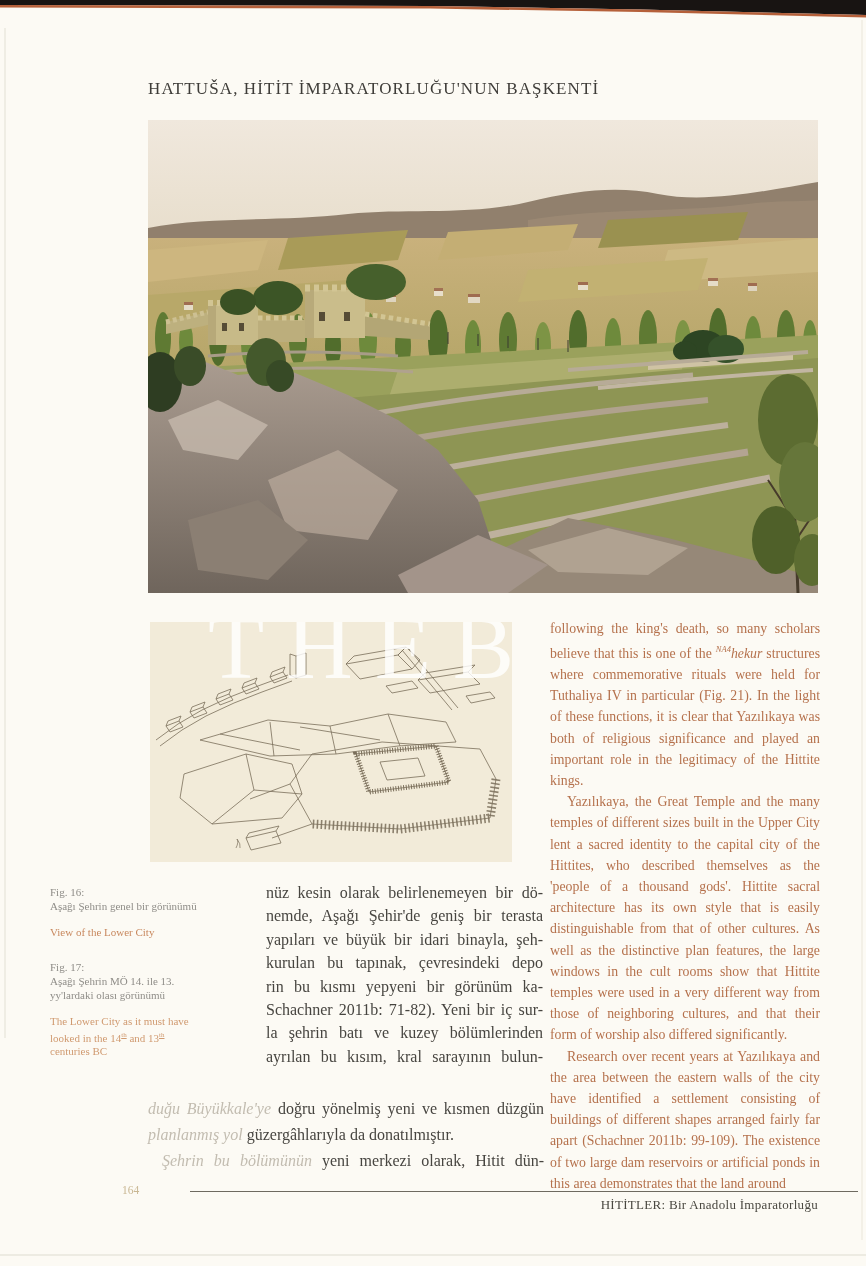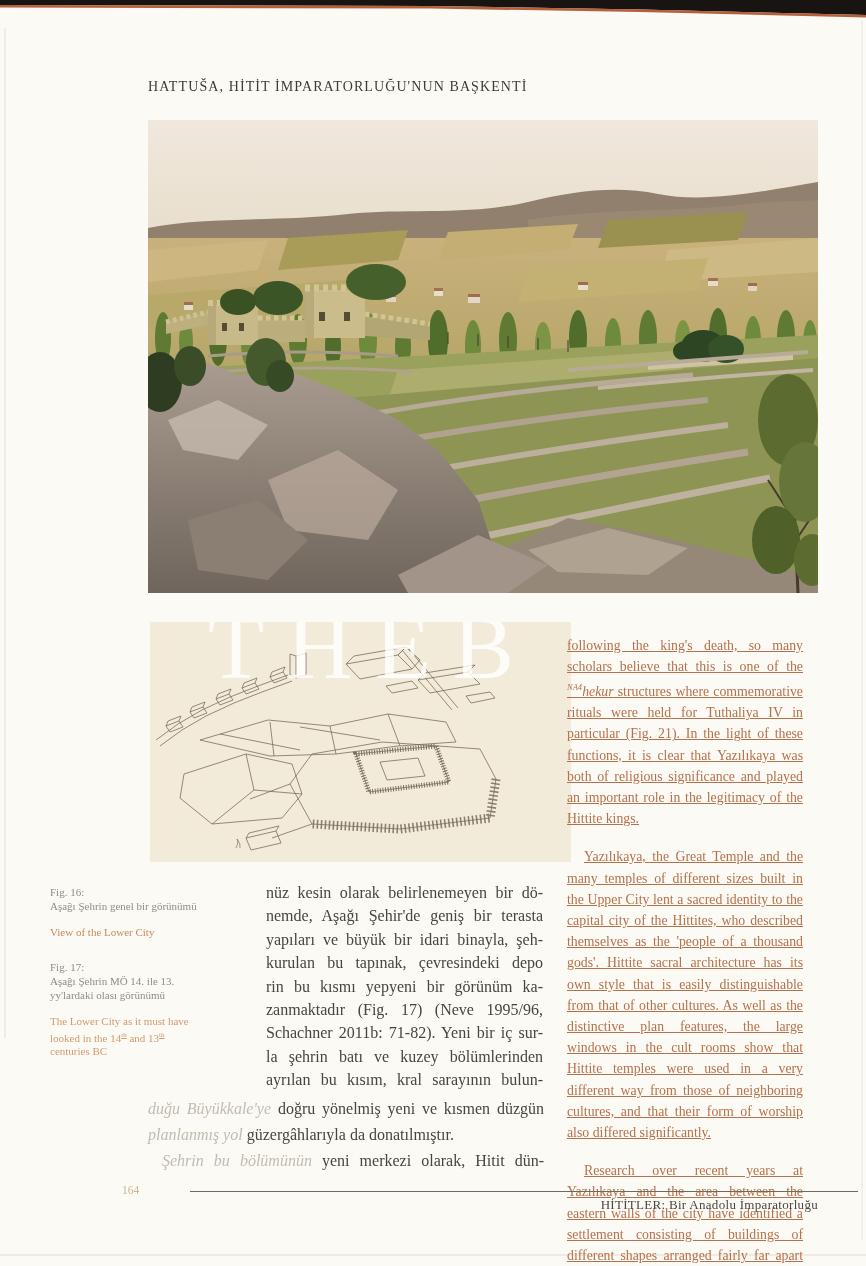--- a/index.html
+++ b/index.html
@@ -8,26 +8,26 @@
     background:#fcfaf4; overflow:hidden;
     font-family:"Liberation Serif", serif;
   }
   .edge-left { position:absolute; left:4px; top:28px; width:2px; height:1010px; background:#e4e1d7; opacity:.55; }
   .edge-right { position:absolute; right:3px; top:20px; width:2px; height:1220px; background:#eceade; opacity:.6; }
   .edge-bottom { position:absolute; left:0; bottom:10px; width:100%; height:2px; background:#edebe2; }
   .top-edge { position:absolute; left:0; top:0; }
 
   .header {
     position:absolute; left:148px; top:79px;
-    font-size:14px; letter-spacing:1.1px; color:#3e3c38;
+    font-size:17px; letter-spacing:1.1px; color:#3e3c38;
   }
 
   .photo { position:absolute; left:148px; top:120px; width:670px; height:473px; }
   .drawing {
-    position:absolute; left:150px; top:622px; width:421px; height:240px;
+    position:absolute; left:150px; top:622px; width:362px; height:240px;
     background:#f2ebd9; overflow:hidden;
   }
   .watermark {
     position:absolute; left:58px; top:-28px;
     font-family:"Liberation Serif", serif; font-size:92px; letter-spacing:22px;
     color:rgba(255,255,255,0.82); white-space:nowrap;
   }
 
   .captions { position:absolute; left:50px; top:886px; width:188px; text-align:left; font-size:11px; line-height:13.8px; }
   .cap-gray { color:#8f8d88; }
@@ -42,21 +42,21 @@
   .wide-lines { position:absolute; left:148px; top:1096px; width:396px; font-size:16px; line-height:26px; color:#474540; }
   .wide-lines .jl { text-align:justify; text-align-last:justify; }
   .wide-lines .ll { text-align:left; }
   .wide-lines .ind { text-indent:14px; }
   .faded { color:#c2bcb0;font-style:italic; }
 
   .right-col {
     position:absolute; left:550px; top:618px; width:270px;
     font-size:13.8px; line-height:21.2px; color:#b5714c; text-align:justify;
   }
-  .right-col p { margin:17px;text-decoration:underline; }
+  .right-col p { margin:0; }
   .right-col p.indent { text-indent:17px; }
   sup.det { font-size:8.5px; font-style:italic; }
   .it { font-style:italic; }
 
   .footer-num { position:absolute; left:122px; top:1184px; font-size:11.5px; color:#c9b793; }
   .footer-rule { position:absolute; left:190px; top:1191px; width:668px; height:1px; background:#6e6a60; }
   .footer-title { position:absolute; left:550px; top:1197px; width:268px; text-align:right; font-size:13px; letter-spacing:.3px; color:#4a4841; }
 </style>
 </head>
 <body>
@@ -278,21 +278,20 @@
     <div class="cap-orange-faded"><span>looked in the 14</span><sup class="cap-sup">th</sup><span> and 13</span><sup class="cap-sup">th</sup></div>
     <div class="cap-orange-faded">centuries BC</div>
   </div>
 
   <div class="main-col">
     <div class="line">nüz kesin olarak belirlenemeyen bir dö-</div>
     <div class="line">nemde, Aşağı Şehir'de geniş bir terasta</div>
     <div class="line">yapıları ve büyük bir idari binayla, şeh-</div>
     <div class="line">kurulan bu tapınak, çevresindeki depo</div>
     <div class="line">rin bu kısmı yepyeni bir görünüm ka-</div>
-    <div class="line">zanmaktadır (Fig. 17) (Neve 1995/96,</div>
     <div class="line">Schachner 2011b: 71-82). Yeni bir iç sur-</div>
     <div class="line">la şehrin batı ve kuzey bölümlerinden</div>
     <div class="line">ayrılan bu kısım, kral sarayının bulun-</div>
   </div>
   <div class="wide-lines">
     <div class="jl"><span class="faded">duğu Büyükkale'ye</span><span> doğru yönelmiş yeni ve kısmen düzgün</span></div>
     <div class="ll"><span class="faded">planlanmış yol</span><span> güzergâhlarıyla da donatılmıştır.</span></div>
     <div class="jl ind"><span class="faded">Şehrin bu bölümünün</span><span> yeni merkezi olarak, Hitit dün-</span></div>
   </div>
 

